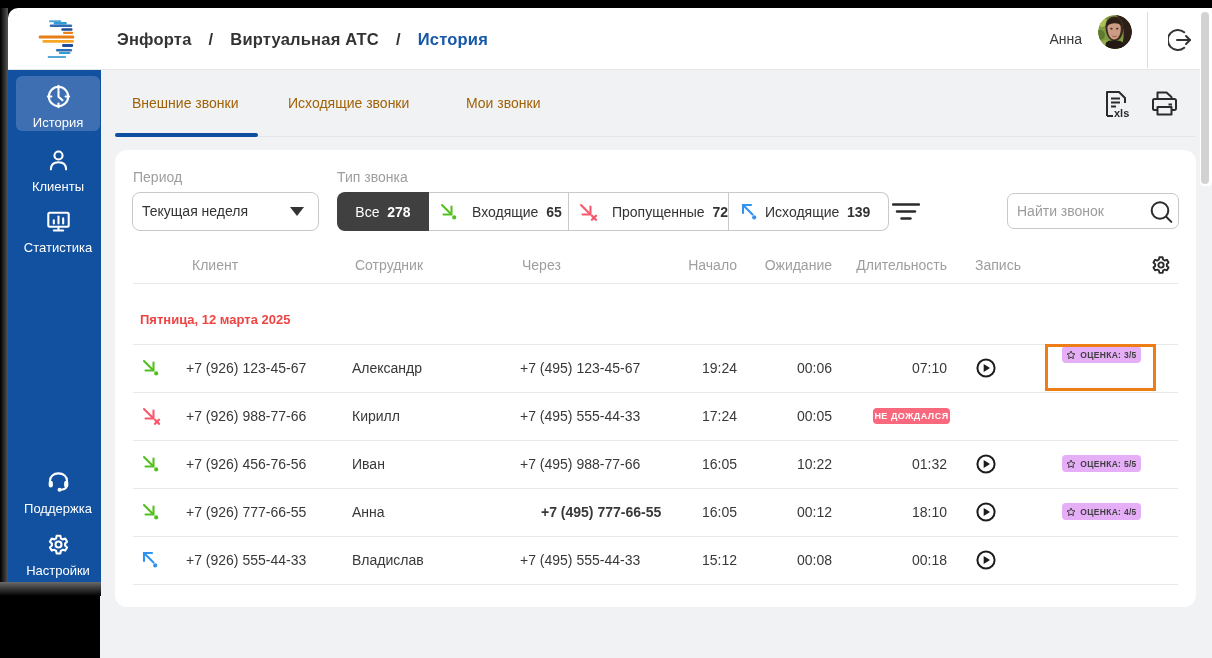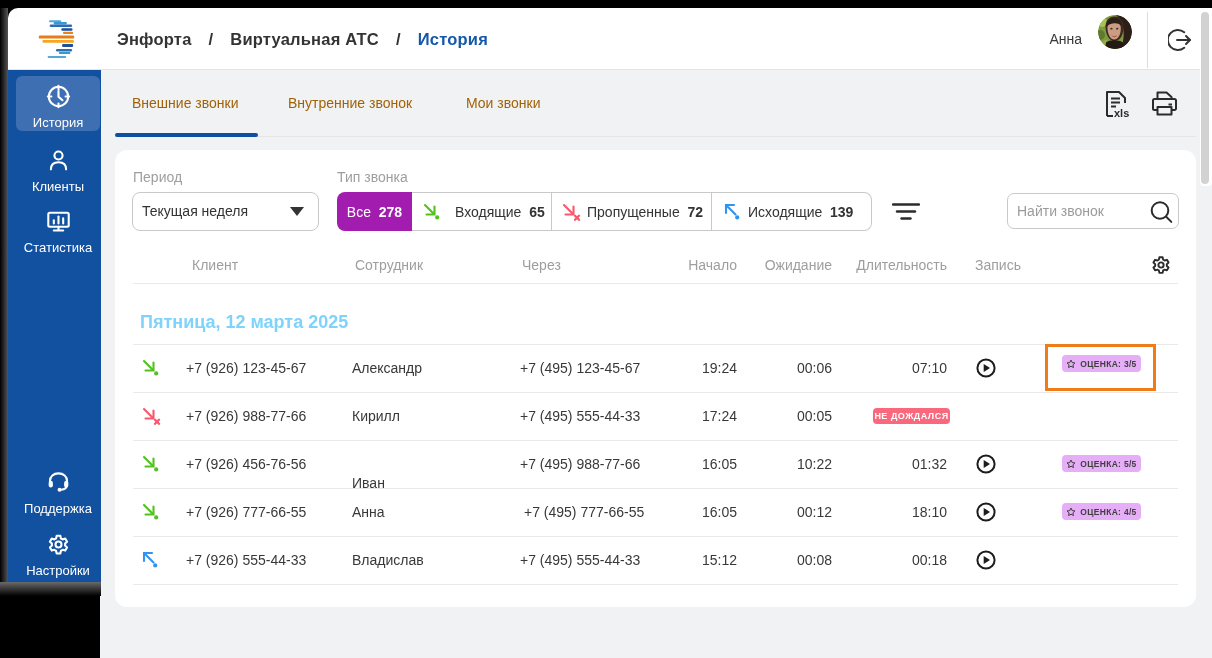--- a/index.html
+++ b/index.html
@@ -33,29 +33,29 @@
   
   #card { left:115px; top:150px; width:1081px; height:457px; background:#fff; border-radius:12px; }
 
   .flabel { position:absolute; font-size:14px; color:#9e9e9e; }
   #select { left:132px; top:192px; width:187px; height:39px; background:#fff; border:1px solid #c9c9c9; border-radius:8px; font-size:14px; color:#333; line-height:37px; padding-left:9px; }
   #caret { left:290px; top:207px; width:0; height:0; border-left:7.5px solid transparent; border-right:7.5px solid transparent; border-top:9px solid #333; }
 
   #seg { left:337px; top:192px; height:39px; display:flex; border-radius:8px; }
   .seg { height:39px; border:1px solid #c9c9c9; border-left:none; background:#fff; display:flex; align-items:center; font-size:14px; color:#333; }
   .seg b { font-weight:700; }
-  .seg.first { background:#a21caf; border:none; color:#fff; border-radius:8px 0 0 8px; width:75px; justify-content:center; }
+  .seg.first { background:#404040; border:none; color:#fff; border-radius:8px 0 0 8px; width:92px; justify-content:center; }
   .seg.last { border-radius:0 8px 8px 0; }
 
   #search { left:1007px; top:193px; width:172px; height:36px; border:1px solid #c9c9c9; border-radius:7px; background:#fff; font-size:14px; color:#9b9b9b; line-height:34px; padding-left:9px; }
 
   
   .th { position:absolute; top:257px; font-size:14px; color:#9e9e9e; }
   .hr { position:absolute; left:133px; width:1045px; height:1px; background:#e9e9e9; }
-  #daterow { left:140px; top:312px; font-size:18px; font-weight:700; color:#7dd3fc; }
+  #daterow { left:140px; top:312px; font-size:13px; font-weight:700; color:#ef4444; }
 
   .cell { position:absolute; font-size:14px; color:#383838; }
   .r { text-align:right; }
 
   .pill { position:absolute; height:17px; border-radius:4px; font-size:8.5px; font-weight:700; letter-spacing:0.3px; display:flex; align-items:center; justify-content:center; white-space:nowrap; }
   .pill.purple { background:#e5aef7; color:#3f3f3f; width:79px; left:1062px; }
   .pill.red { background:#f9687d; color:#fff; width:77px; left:873px; top:408px; font-size:9px; letter-spacing:0.5px; height:16px; }
 
   #hilite { left:1045px; top:344px; width:111px; height:47px; border:3.5px solid #ee7d18; }
 
@@ -156,21 +156,21 @@
   <div class="sitem" style="top:456px;">
     <svg width="25" height="25" viewBox="0 0 30 30" fill="none" stroke="#fff" stroke-width="2.5" stroke-linejoin="round">
       <path d="M12.8 4.5 h4.4 l0.7 3.2 a8 8 0 0 1 2.1 1.2 l3.1-1 l2.2 3.8 l-2.4 2.2 a8 8 0 0 1 0 2.4 l2.4 2.2 l-2.2 3.8 l-3.1-1 a8 8 0 0 1-2.1 1.2 l-0.7 3.2 h-4.4 l-0.7-3.2 a8 8 0 0 1-2.1-1.2 l-3.1 1 l-2.2-3.8 l2.4-2.2 a8 8 0 0 1 0-2.4 l-2.4-2.2 l2.2-3.8 l3.1 1 a8 8 0 0 1 2.1-1.2 Z"></path>
       <circle cx="15" cy="15" r="3.6"></circle>
     </svg>
     <div class="lbl">Настройки</div>
   </div>
 </div>
 
 <div class="tab" style="left:132px; top:95px;">Внешние звонки</div>
-<div class="tab" style="left:288px; top:95px;">Внутренние звонок</div>
+<div class="tab" style="left:288px; top:95px;">Исходящие звонки</div>
 <div class="tab" style="left:466px; top:95px;">Мои звонки</div>
 <div class="abs" id="tabborder"></div>
 <div class="abs" id="tabline"></div>
 
 <div class="abs" id="card"></div>
 
 <div class="flabel" style="left:133px; top:169px;">Период</div>
 <div class="abs" id="select">Текущая неделя</div>
 <div class="abs" id="caret"></div>
 
@@ -193,21 +193,21 @@
     <svg width="19" height="18" viewBox="0 0 19 18">
         <g stroke="#f8586c" stroke-width="2.1" fill="none" stroke-linecap="round">
           <path d="M2 2 L10.5 10.5"></path>
           <path d="M3.5 11.5 H 11.5 V 3.5"></path>
         </g>
         <g stroke="#f8586c" stroke-width="2.3" stroke-linecap="round">
           <path d="M13 12.8 L17 16.8"></path>
           <path d="M17 12.8 L13 16.8"></path>
         </g>
       </svg>
-    <span style="margin-left:6px;">Пропущенные&nbsp;&nbsp;<b>72</b></span>
+    <span style="margin-left:14px;">Пропущенные&nbsp;&nbsp;<b>72</b></span>
   </div>
   <div class="seg last" style="width:160px; padding-left:12px;">
     <svg width="17" height="17" viewBox="0 0 17 17">
         <g stroke="#3193ee" stroke-width="2.1" fill="none" stroke-linecap="round">
           <path d="M11.5 11.5 L3 3"></path>
           <path d="M2 10 V 2 H 10"></path>
         </g>
         <circle cx="13.2" cy="14.4" r="2.1" fill="#3193ee"></circle>
       </svg>
     <span style="margin-left:7px;">Исходящие&nbsp;&nbsp;<b>139</b></span>
@@ -271,21 +271,21 @@
 <div class="cell" style="left:186px;top:360px;">+7 (926) 123-45-67</div>
 <div class="cell" style="left:352px;top:360px;">Александр</div>
 <div class="cell" style="left:520px;top:360px;">+7 (495) 123-45-67</div>
 <div class="cell r" style="left:637px;top:360px;width:100px;">19:24</div>
 <div class="cell r" style="left:732px;top:360px;width:100px;">00:06</div>
 <div class="cell r" style="left:847px;top:360px;width:100px;">07:10</div>
 <svg class="abs play" style="left:976px;top:358px" width="20" height="20" viewBox="0 0 20 20">
     <circle cx="10" cy="10" r="8.6" fill="none" stroke="#1c1c1c" stroke-width="2"></circle>
     <path d="M7.7 5.9 L 14 10 L 7.7 14.1 Z" fill="#1c1c1c"></path>
   </svg>
-<div class="pill purple" style="top:355px;"><svg width="10" height="10" viewBox="0 0 24 24" style="margin-right:4px;">
+<div class="pill purple" style="top:346px;"><svg width="10" height="10" viewBox="0 0 24 24" style="margin-right:4px;">
       <path d="M12 2.5 L14.9 8.6 L21.5 9.4 L16.6 14 L17.9 20.6 L12 17.3 L6.1 20.6 L7.4 14 L2.5 9.4 L9.1 8.6 Z" fill="none" stroke="#3f3f3f" stroke-width="2.4" stroke-linejoin="round"></path>
     </svg>ОЦЕНКА: 3/5</div>
 
 <svg class="abs" style="left:142px;top:407px" width="19" height="18" viewBox="0 0 19 18">
     <g stroke="#f8586c" stroke-width="2.1" fill="none" stroke-linecap="round">
       <path d="M2 2 L10.5 10.5"></path>
       <path d="M3.5 11.5 H 11.5 V 3.5"></path>
     </g>
     <g stroke="#f8586c" stroke-width="2.3" stroke-linecap="round">
       <path d="M13 12.8 L17 16.8"></path>
@@ -300,21 +300,21 @@
 <div class="pill red">НЕ ДОЖДАЛСЯ</div>
 
 <svg class="abs" style="left:142px;top:455px" width="17" height="17" viewBox="0 0 17 17">
     <g stroke="#53c11d" stroke-width="2.1" fill="none" stroke-linecap="round">
       <path d="M2 2 L10.5 10.5"></path>
       <path d="M3.5 11.5 H 11.5 V 3.5"></path>
     </g>
     <circle cx="14.2" cy="14.4" r="2.1" fill="#53c11d"></circle>
   </svg>
 <div class="cell" style="left:186px;top:456px;">+7 (926) 456-76-56</div>
-<div class="cell" style="left:352px;top:456px;margin-top:19px;">Иван</div>
+<div class="cell" style="left:352px;top:456px;">Иван</div>
 <div class="cell" style="left:520px;top:456px;">+7 (495) 988-77-66</div>
 <div class="cell r" style="left:637px;top:456px;width:100px;">16:05</div>
 <div class="cell r" style="left:732px;top:456px;width:100px;">10:22</div>
 <div class="cell r" style="left:847px;top:456px;width:100px;">01:32</div>
 <svg class="abs play" style="left:976px;top:454px" width="20" height="20" viewBox="0 0 20 20">
     <circle cx="10" cy="10" r="8.6" fill="none" stroke="#1c1c1c" stroke-width="2"></circle>
     <path d="M7.7 5.9 L 14 10 L 7.7 14.1 Z" fill="#1c1c1c"></path>
   </svg>
 <div class="pill purple" style="top:455px;text-align:center;"><svg width="10" height="10" viewBox="0 0 24 24" style="margin-right:4px;">
       <path d="M12 2.5 L14.9 8.6 L21.5 9.4 L16.6 14 L17.9 20.6 L12 17.3 L6.1 20.6 L7.4 14 L2.5 9.4 L9.1 8.6 Z" fill="none" stroke="#3f3f3f" stroke-width="2.4" stroke-linejoin="round"></path>
@@ -322,21 +322,21 @@
 
 <svg class="abs" style="left:142px;top:503px" width="17" height="17" viewBox="0 0 17 17">
     <g stroke="#53c11d" stroke-width="2.1" fill="none" stroke-linecap="round">
       <path d="M2 2 L10.5 10.5"></path>
       <path d="M3.5 11.5 H 11.5 V 3.5"></path>
     </g>
     <circle cx="14.2" cy="14.4" r="2.1" fill="#53c11d"></circle>
   </svg>
 <div class="cell" style="left:186px;top:504px;">+7 (926) 777-66-55</div>
 <div class="cell" style="left:352px;top:504px;">Анна</div>
-<div class="cell" style="left:524px;top:504px;">+7 (495) 777-66-55</div>
+<div class="cell" style="left:541px;top:504px;font-weight:bold;">+7 (495) 777-66-55</div>
 <div class="cell r" style="left:637px;top:504px;width:100px;">16:05</div>
 <div class="cell r" style="left:732px;top:504px;width:100px;">00:12</div>
 <div class="cell r" style="left:847px;top:504px;width:100px;">18:10</div>
 <svg class="abs play" style="left:976px;top:502px" width="20" height="20" viewBox="0 0 20 20">
     <circle cx="10" cy="10" r="8.6" fill="none" stroke="#1c1c1c" stroke-width="2"></circle>
     <path d="M7.7 5.9 L 14 10 L 7.7 14.1 Z" fill="#1c1c1c"></path>
   </svg>
 <div class="pill purple" style="top:503px;"><svg width="10" height="10" viewBox="0 0 24 24" style="margin-right:4px;">
       <path d="M12 2.5 L14.9 8.6 L21.5 9.4 L16.6 14 L17.9 20.6 L12 17.3 L6.1 20.6 L7.4 14 L2.5 9.4 L9.1 8.6 Z" fill="none" stroke="#3f3f3f" stroke-width="2.4" stroke-linejoin="round"></path>
     </svg>ОЦЕНКА: 4/5</div>

